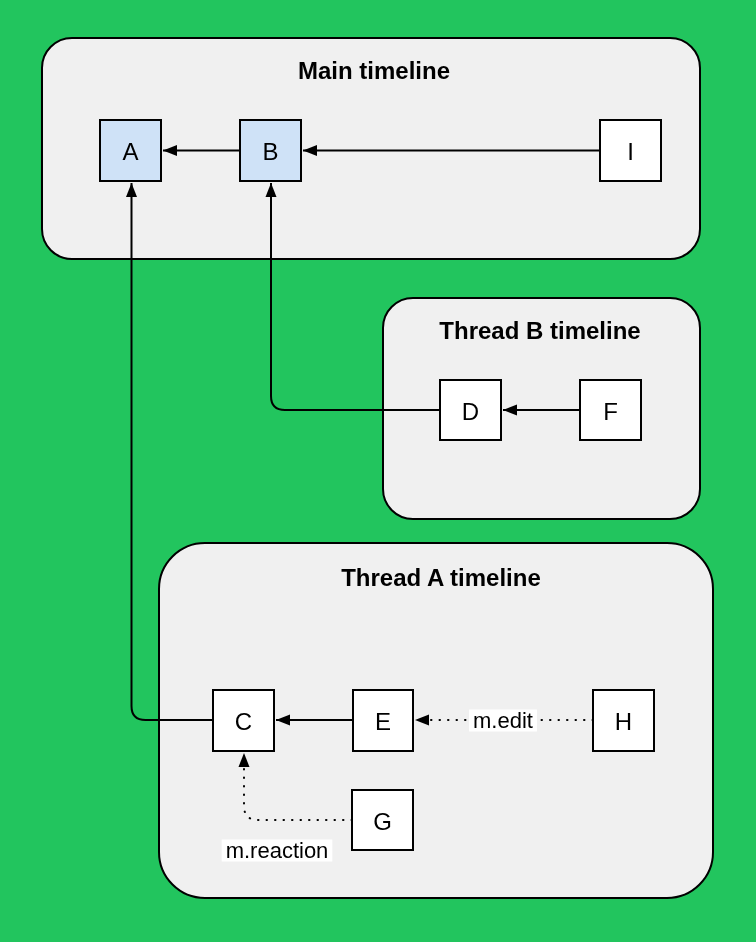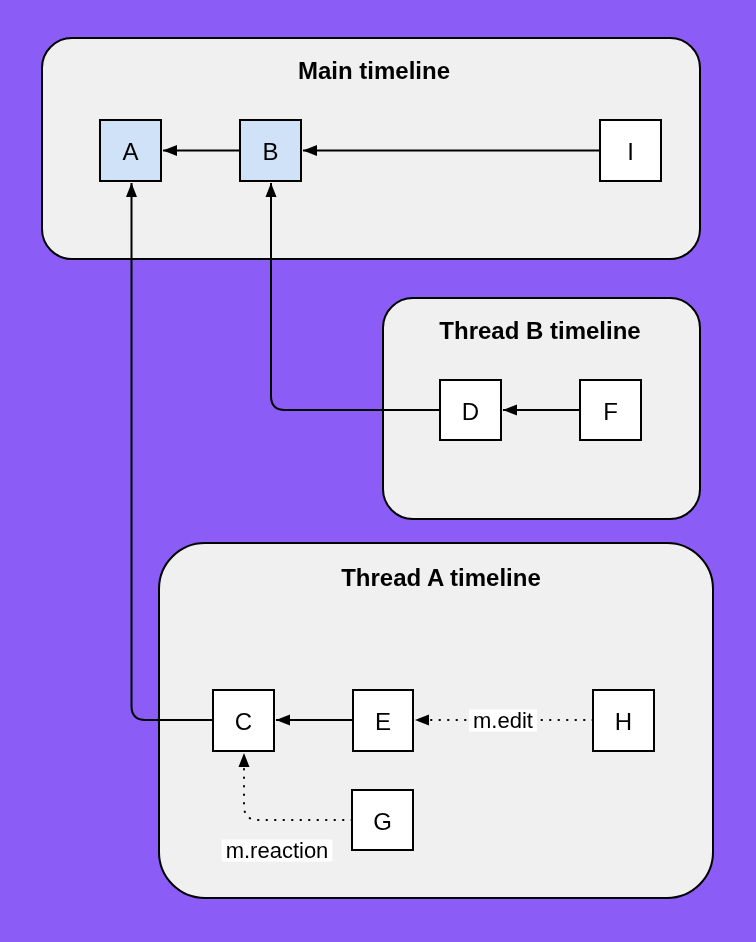--- a/index.html
+++ b/index.html
@@ -5,21 +5,21 @@
   html, body {
     margin: 0;
     padding: 0;
     background: #ffffff;
     font-family: "Liberation Sans", "DejaVu Sans", sans-serif;
   }
   .page {
     position: relative;
     width: 756px;
     height: 942px;
-    background: #8b5cf6;
+    background: #22c55e;
     overflow: hidden;
   }
   svg { display: block; }
   text {
     font-family: "Liberation Sans", "DejaVu Sans", sans-serif;
     fill: #000000;
   }
 </style>
 </head>
 <body>

